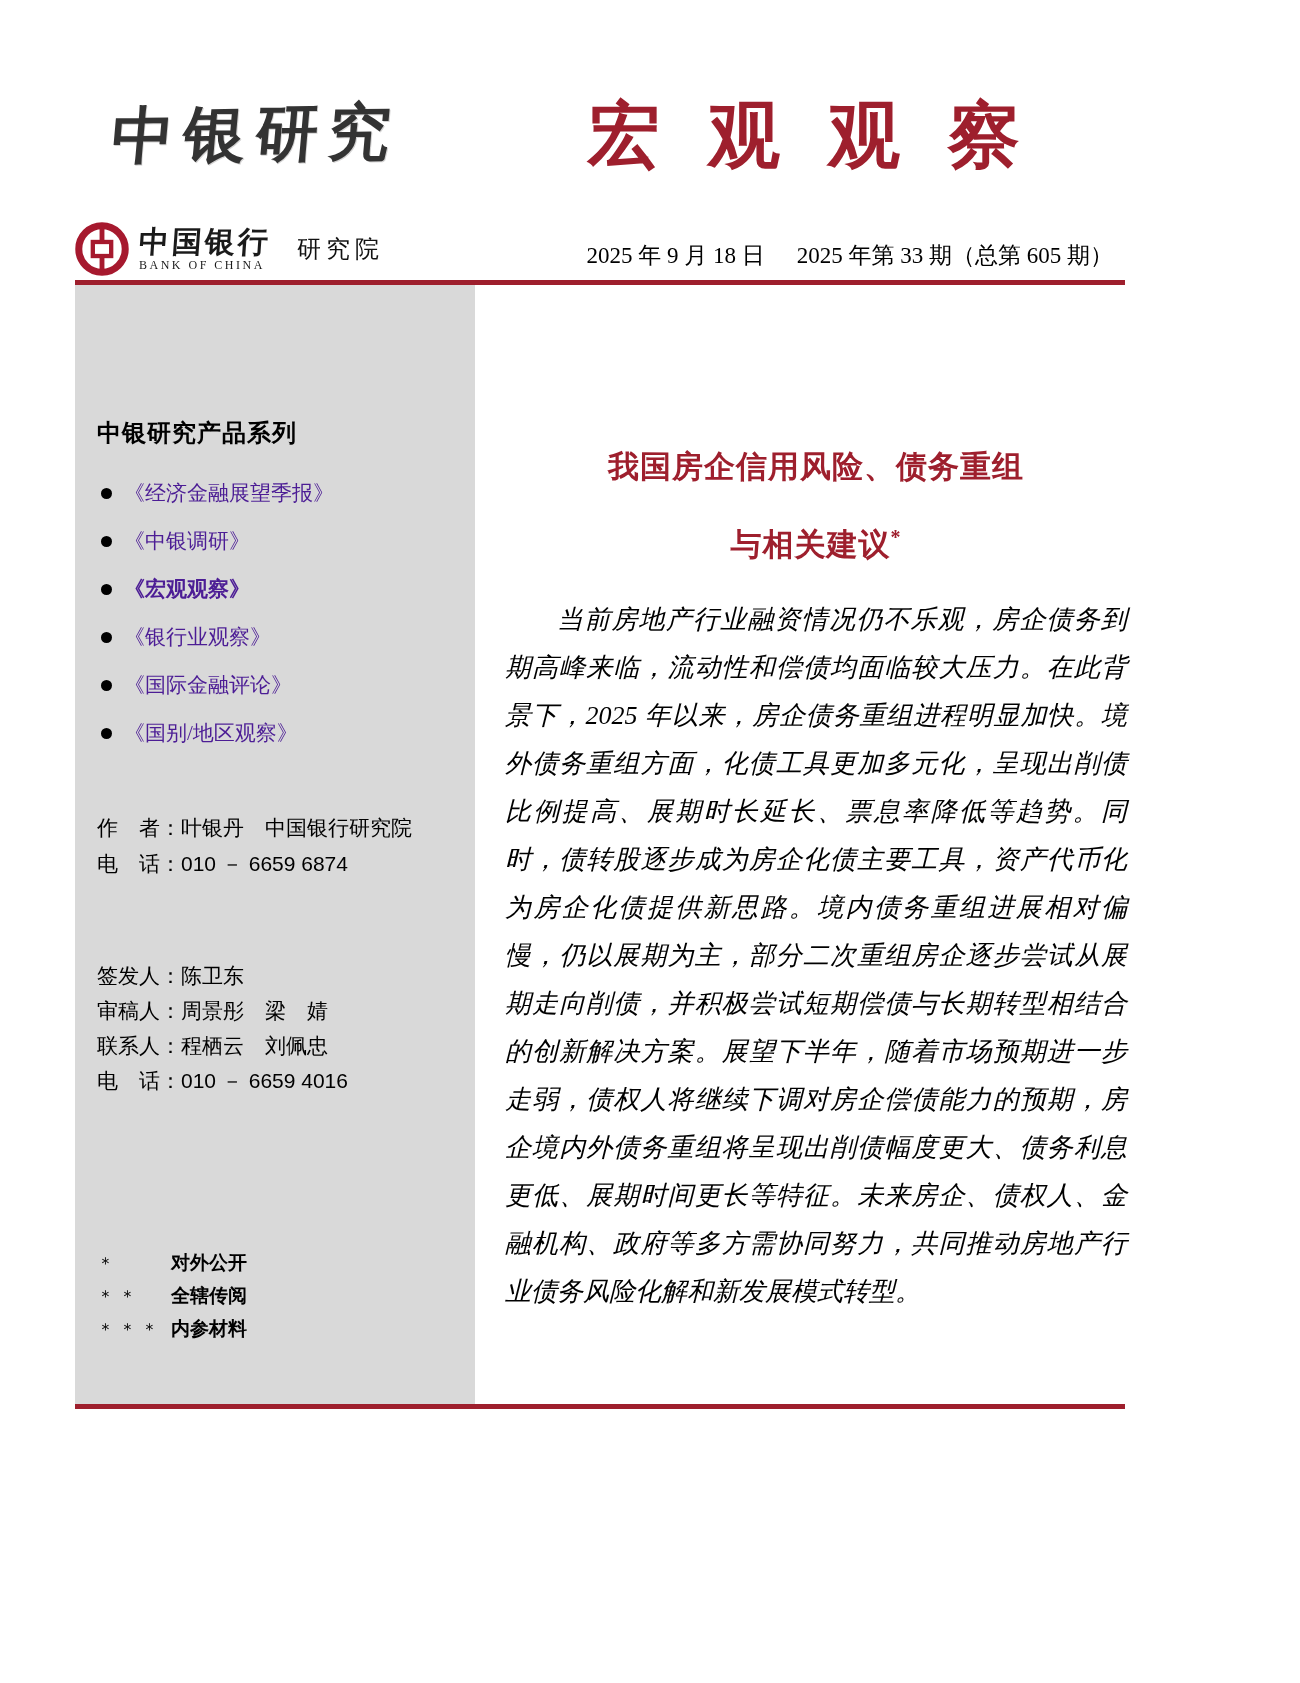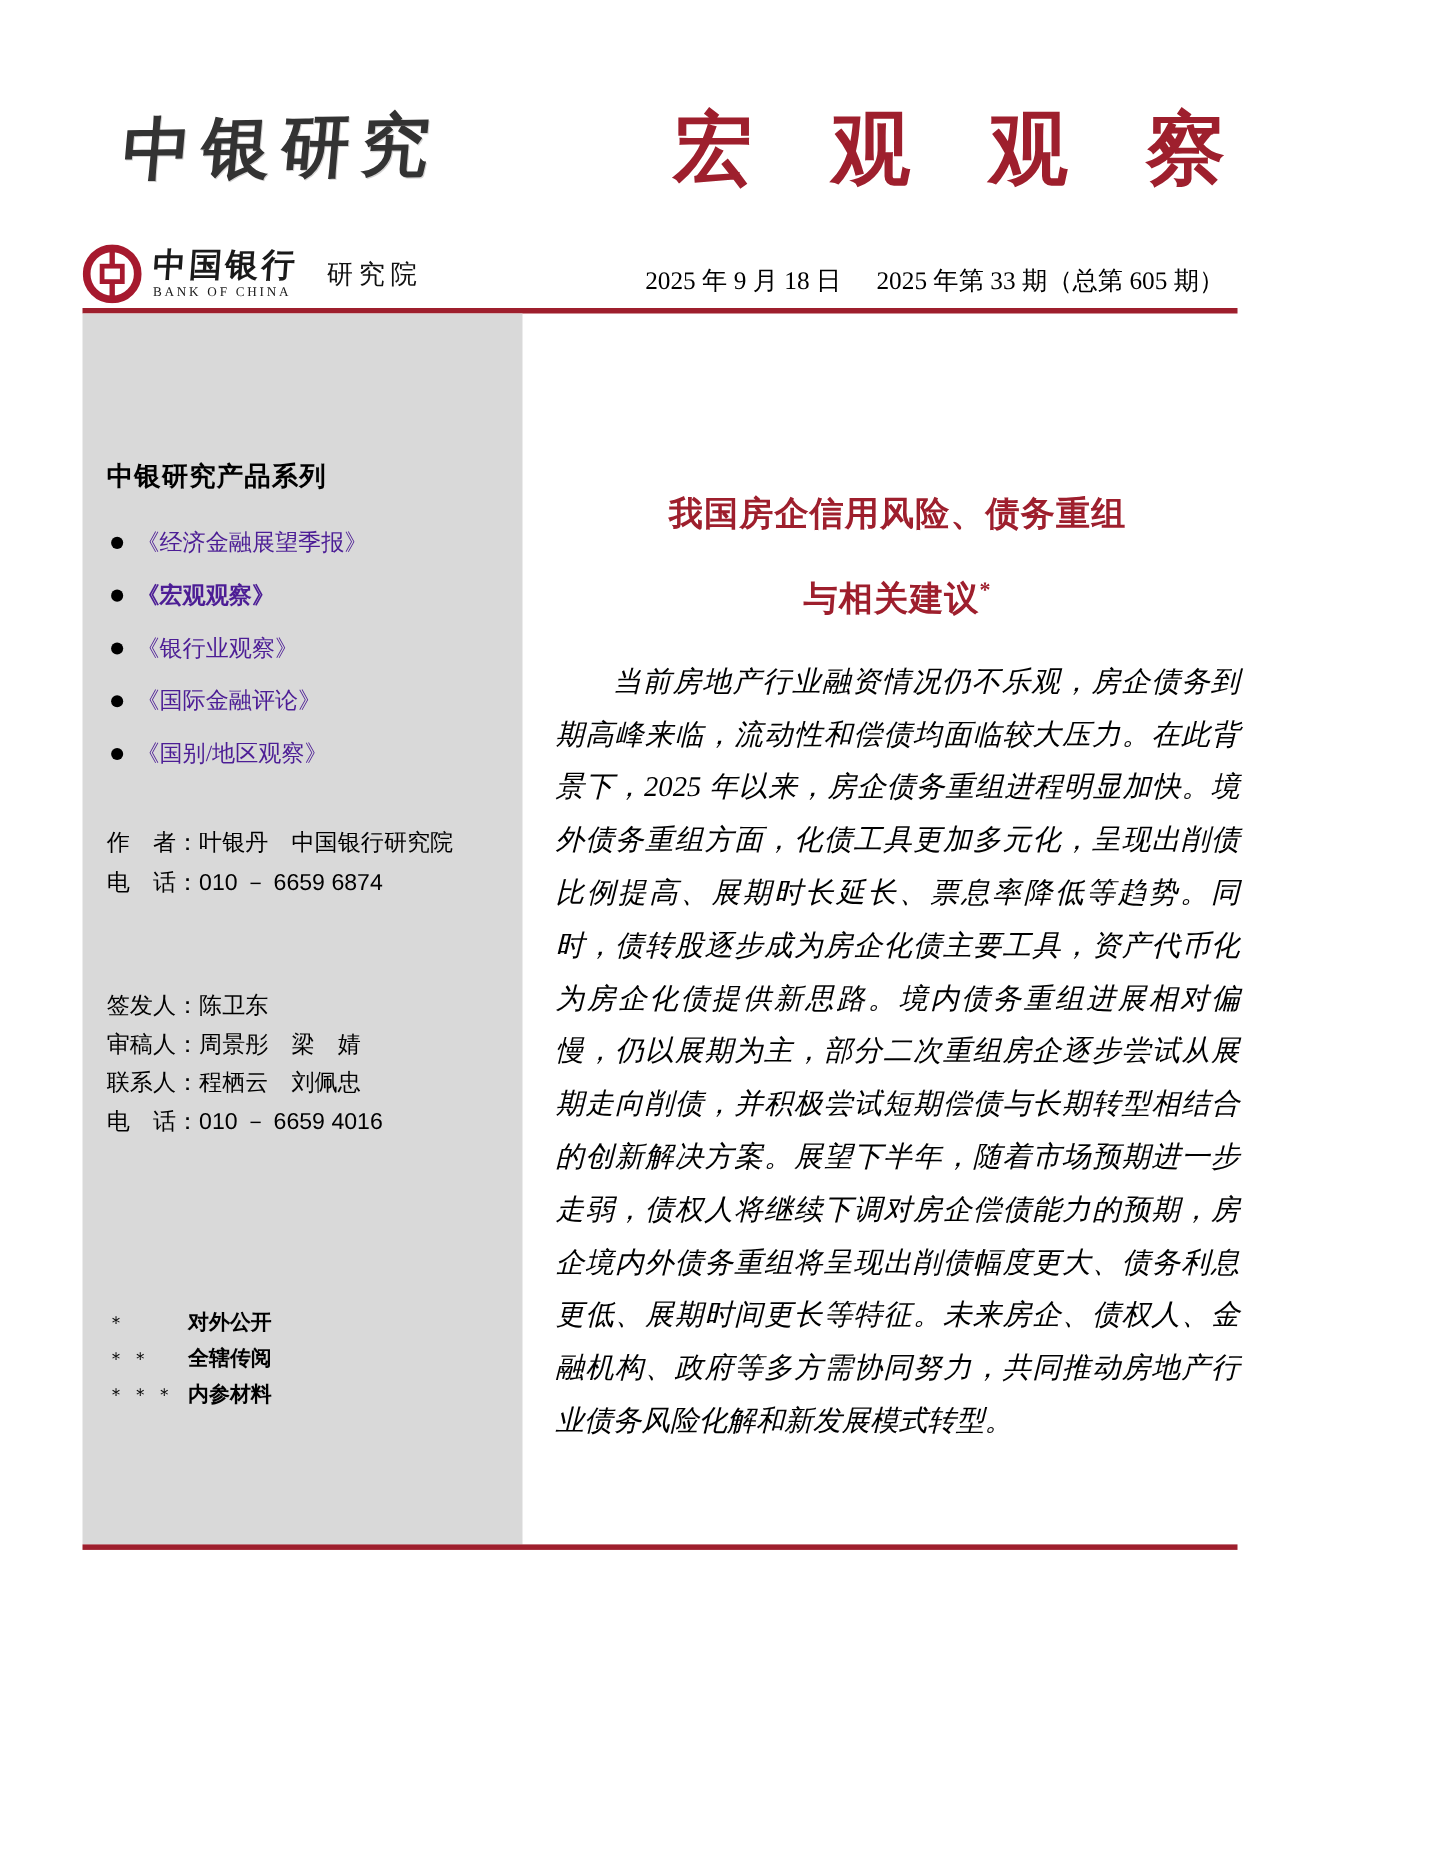--- a/index.html
+++ b/index.html
@@ -31,26 +31,26 @@
     transform: skewX(-6deg) rotate(-1deg);
     font-family: "Liberation Serif", "DejaVu Serif", serif;
     text-shadow: 1px 1px 0 #55515140;
   }
 
   .masthead-title {
     position: absolute;
     top: 88px;
     right: 172px;
     width: 540px;
-    text-align: right;
+    text-align: left;
     font-size: 72px;
     font-weight: 700;
     letter-spacing: 14px;
     color: var(--accent);
-    font-family: Liberation Mono, monospace;
+    font-family: Liberation Sans, sans-serif;
     white-space: nowrap;
   }
 
   .bank-row {
     position: absolute;
     left: 75px;
     top: 220px;
     display: flex;
     align-items: center;
     height: 58px;
@@ -132,21 +132,21 @@
     margin-left: 4px;
   }
   .series-item .series-label {
     margin-left: 12px;
     font-size: 21px;
     color: #4c1d95;
     font-family: "Liberation Serif", "DejaVu Serif", serif;
   }
   .series-item.active .series-label { font-weight: bold; }
 
-  .info-block-1 { margin-top: 40px; }
+  .info-block-1 { margin-top: 53px; }
   .info-line {
     font-size: 21px;
     line-height: 36px;
     color: #000;
     font-family: "Liberation Sans", "DejaVu Sans", sans-serif;
     white-space: nowrap;
   }
   .info-block-2 { margin-top: 76px; }
   .info-block-2 .info-line { line-height: 35px; }
 
@@ -226,20 +226,24 @@
   </div>
 
   <div class="rule rule-top"></div>
 
   <div class="sidebar">
     <div class="series-title">中银研究产品系列</div>
 
     <div class="series-item">
       <span class="dot"></span>
       <span class="series-label">《经济金融展望季报》</span>
+    </div>
+    <div class="series-item">
+      <span class="dot"></span>
+      <span class="series-label">《中银调研》</span>
     </div>
     <div class="series-item active">
       <span class="dot"></span>
       <span class="series-label">《宏观观察》</span>
     </div>
     <div class="series-item">
       <span class="dot"></span>
       <span class="series-label">《银行业观察》</span>
     </div>
     <div class="series-item">

